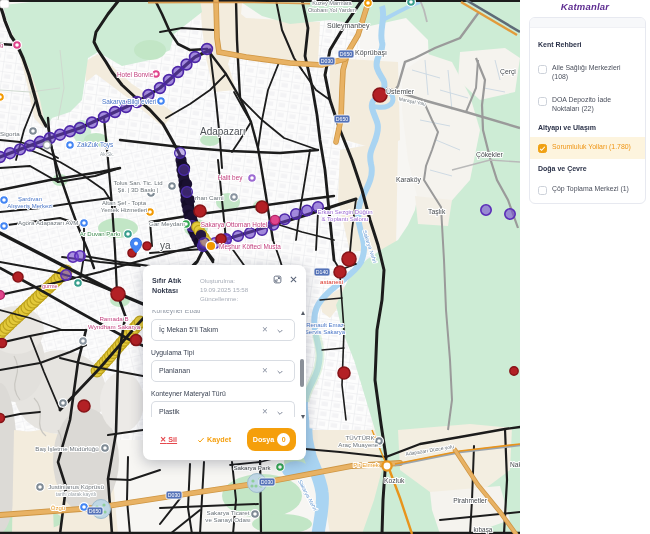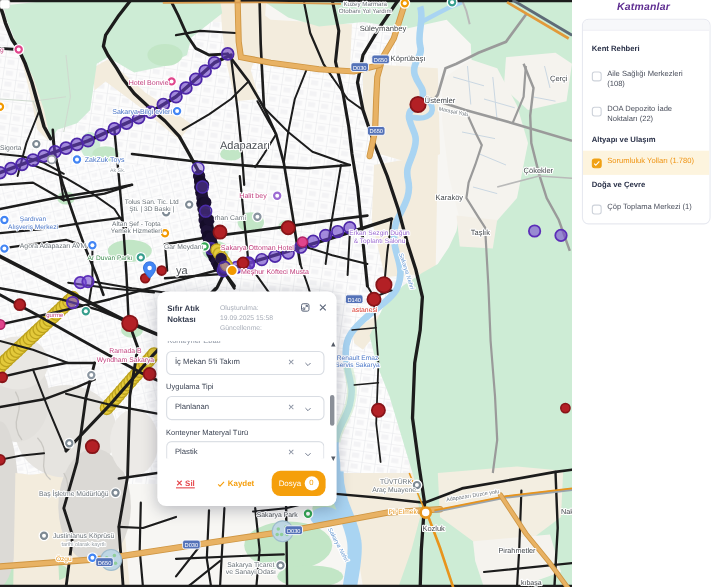--- a/index.html
+++ b/index.html
@@ -27,21 +27,21 @@
 .sbar { position:absolute; right:1.5px; top:0; width:5px; height:112px; }
 .sb-thumb { position:absolute; right:0.5px; top:50px; width:4px; height:28px; background:#8a8f98; border-radius:2px; }
 .sb-up,.sb-dn { position:absolute; right:0; width:0; height:0; border-left:2.5px solid transparent; border-right:2.5px solid transparent; }
 .sb-up { top:2px; border-bottom:4px solid #555b66; }
 .sb-dn { bottom:2px; border-top:4px solid #555b66; }
 .pop-foot { position:absolute; left:0; bottom:0; width:100%; height:41px; display:flex; align-items:center; padding-left:17px; }
 .f-del { color:#e5484d; font-size:7.2px; font-weight:bold;text-decoration:underline; }
 .f-del .fx { font-size:7.5px; }
 .f-save { color:#f59e0b; font-size:7.2px; font-weight:bold; margin-left:20px; display:inline-flex; align-items:center; gap:2px;text-align:right; }
 .f-btn { position:absolute; right:10px; bottom:9px; width:49px; height:23px; background:#f59f0b; border-radius:8px;
-  color:#fff; font-size:7.2px; font-weight:normal; display:inline-flex; align-items:center; justify-content:center; gap:3px; }
+  color:#fff; font-size:7.2px; font-weight:bold; display:inline-flex; align-items:center; justify-content:center; gap:3px; }
 .f-badge { width:13px; height:13px; background:#fff; color:#f59f0b; border-radius:50%; display:inline-flex; align-items:center; justify-content:center; font-size:7px; }
 
 
 .side { position:absolute; left:520px; top:0; width:130px; height:534px; background:#ffffff; }
 .side-title { text-align:center; margin-top:1px; font-size:9.5px; font-weight:bold; font-style:italic; color:#5e2d91; letter-spacing:0.2px; }
 .card { position:absolute; left:8.5px; top:17px; width:117px; height:187px; background:#fff;
   border:1px solid #e7e9f0; border-radius:6px; overflow:hidden; }
 .card-top { height:10px; background:#f7f8fa; border-bottom:1px solid #f0f1f5; }
 .grp { position:absolute; left:8.5px; font-size:7px; font-weight:bold; color:#2b3249; }
 .rowi { position:absolute; left:0; width:100%; padding:2px 4px 2px 8.5px; display:flex; align-items:flex-start; }

